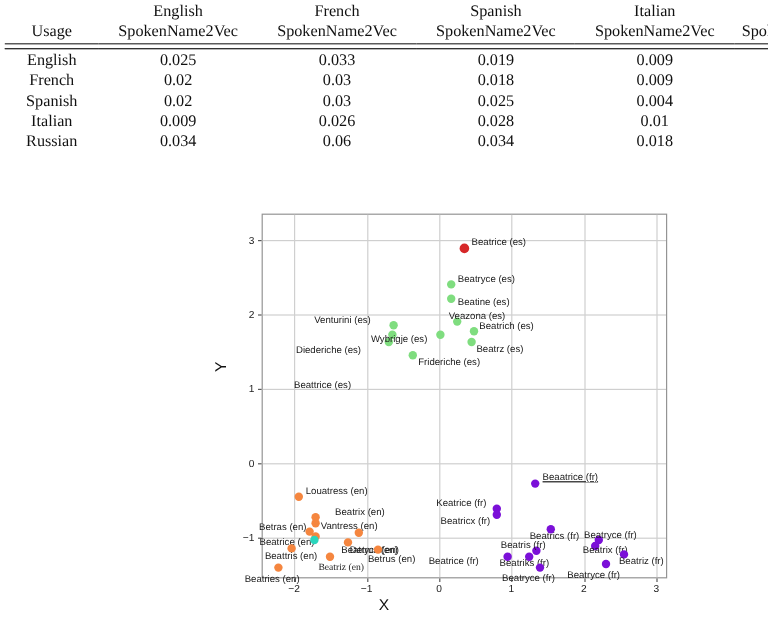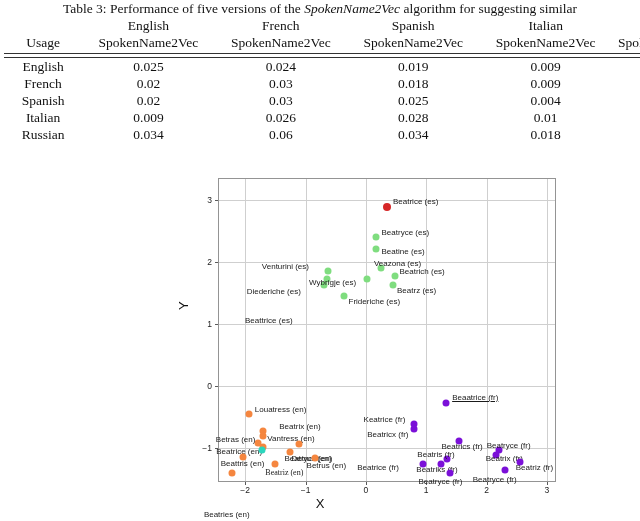--- a/index.html
+++ b/index.html
@@ -58,23 +58,20 @@
   #ylabel{
     position:absolute;left:176px;top:150px;
     font-family:"Liberation Sans", sans-serif;font-size:13px;color:#111;
     transform:rotate(-90deg);transform-origin:left top;
   }
 </style>
 </head>
 <body>
 
 <div id="table-block">
-  <div class="tbl-caption">
-    <span>Table 3: Performance of five versions of the </span><span class="it">SpokenName2Vec</span><span> algorithm for suggesting similar</span>
-  </div>
   <table class="perf">
     <colgroup>
       <col class="col-usage">
         <col class="col-d">
         <col class="col-d">
         <col class="col-d">
         <col class="col-d">
         <col class="col-last">
     </colgroup>
     <thead>
@@ -98,21 +95,21 @@
           <td colspan="6"></td>
         </tr>
       <tr class="rule-dbl">
           <td colspan="6"></td>
         </tr>
     </thead>
     <tbody id="perf-body">
         <tr>
           <td class="usage">English</td>
           <td>0.025</td>
-          <td class="b">0.024</td>
+          <td class="b">0.033</td>
           <td>0.019</td>
           <td>0.009</td>
           <td class="col-last"></td>
         </tr>
         <tr>
           <td class="usage">French</td>
           <td>0.02</td>
           <td class="b">0.03</td>
           <td>0.018</td>
           <td>0.009</td>
@@ -246,15 +243,15 @@
     <div class="lbl" style="left: 291.482px; top: 294px;">Detrus (en)</div>
     <div class="pt" title="Beatryce (en)" style="left: 290.429px; top: 292.22px; background: rgb(245, 134, 63);"></div>
     <div class="lbl" style="left: 284.429px; top: 294.22px;">Beatryce (en)</div>
     <div class="pt" title="Betrus (en)" style="left: 314.571px; top: 297.804px; background: rgb(245, 134, 63);"></div>
     <div class="lbl" style="left: 306.571px; top: 300.804px;">Betrus (en)</div>
     <div class="pt" title="Beattris (en)" style="left: 242.746px; top: 296.563px; background: rgb(245, 134, 63);"></div>
     <div class="lbl" style="left: 220.746px; top: 298.563px;">Beattris (en)</div>
     <div class="pt" title="Beatriz (en)" style="left: 275.339px; top: 304.008px; background: rgb(245, 134, 63);"></div>
     <div class="lbl" style="left: 265.339px; top: 308.008px; font-family: Liberation Serif, serif;">Beatriz (en)</div>
     <div class="pt" title="Beatries (en)" style="left: 231.882px; top: 312.694px; background: rgb(245, 134, 63);"></div>
-    <div class="lbl" style="left: 203.882px; top: 317.694px; margin-top: 32px;">Beatries (en)</div>
+    <div class="lbl" style="left: 203.882px; top: 317.694px;">Beatries (en)</div>
     <div class="pt" title="Beatrice (it)" style="left: 262.061px; top: 289.739px; background: rgb(43, 214, 189);"></div>
   </div>
 
 </body></html>

